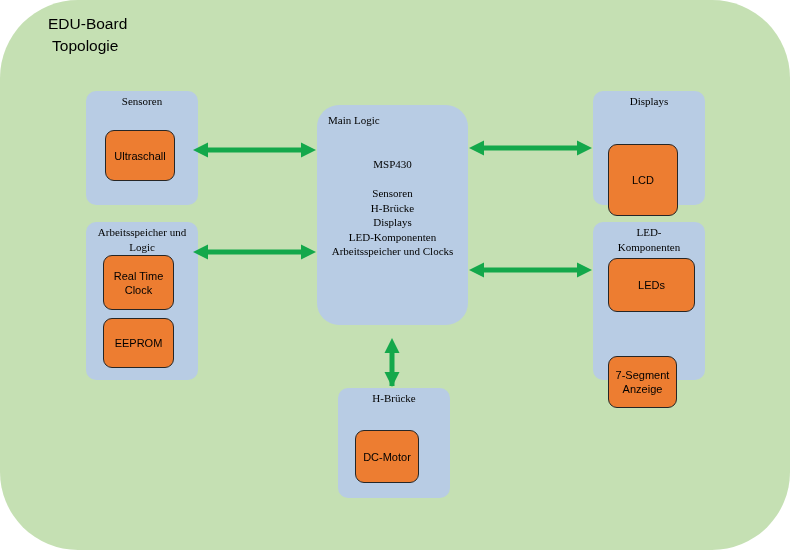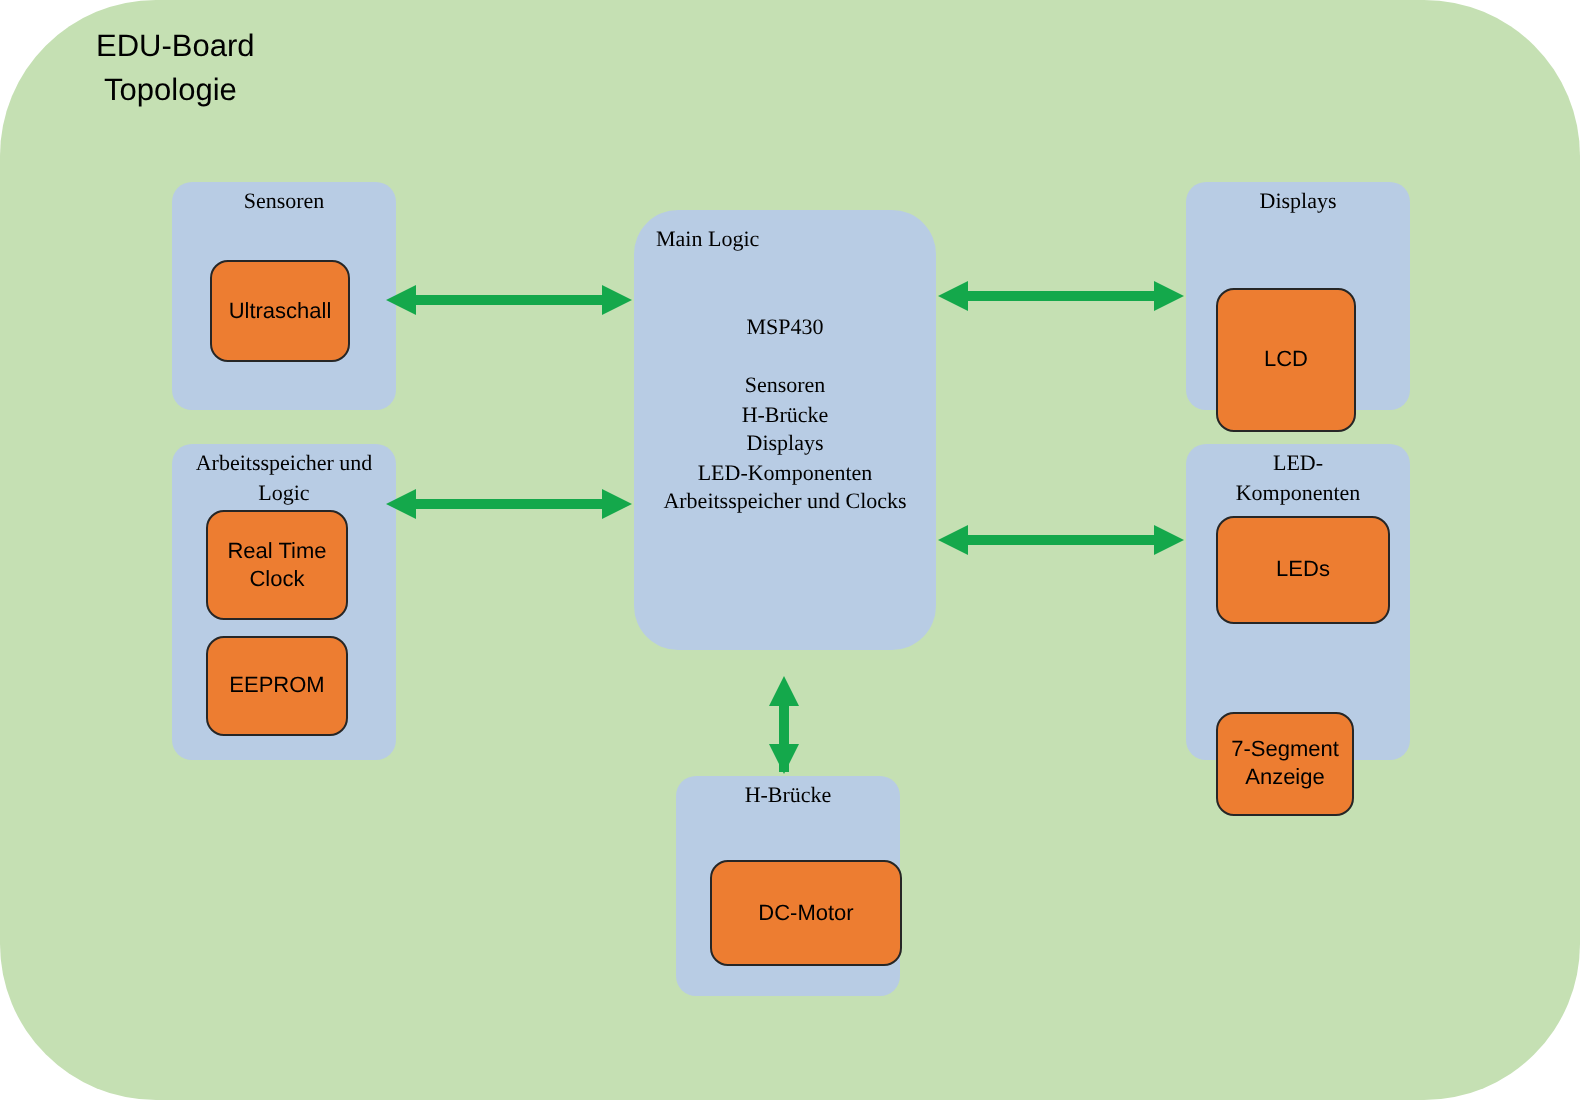--- a/index.html
+++ b/index.html
@@ -132,21 +132,21 @@
     <div class="group-label">LED-
 Komponenten</div>
   </div>
   <div class="component" style="left:608px; top:258px; width:87px; height:54px;">LEDs</div>
   <div class="component" style="left:608px; top:320px; width:69px; height:52px;margin-top:36px;">7-Segment
 Anzeige</div>
 
   <div class="group" style="left:338px; top:388px; width:112px; height:110px;">
     <div class="group-label">H-Brücke</div>
   </div>
-  <div class="component" style="left:355px; top:430px; width:96px; height:53px;">DC-Motor</div>
+  <div class="component" style="left:355px; top:430px; width:64px; height:53px;">DC-Motor</div>
 
   <svg class="arrows" width="790" height="550" viewBox="0 0 790 550">
 
     <g>
       <polygon class="arrow-shape" points="193,150 208,142.5 208,157.5"></polygon>
       <rect class="arrow-shape" x="206" y="147.5" width="96" height="5"></rect>
       <polygon class="arrow-shape" points="316,150 301,142.5 301,157.5"></polygon>
     </g>
 
     <g>

